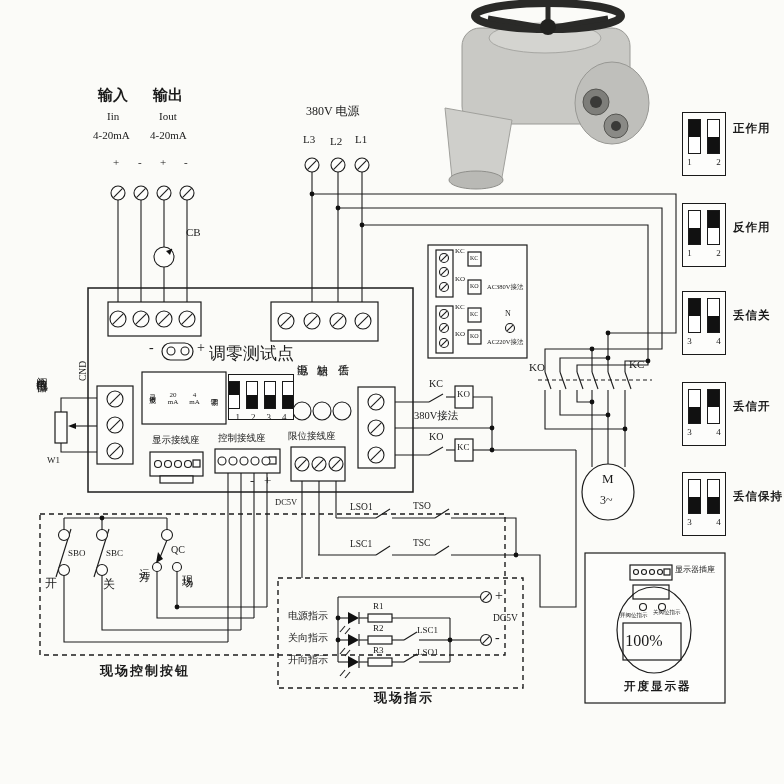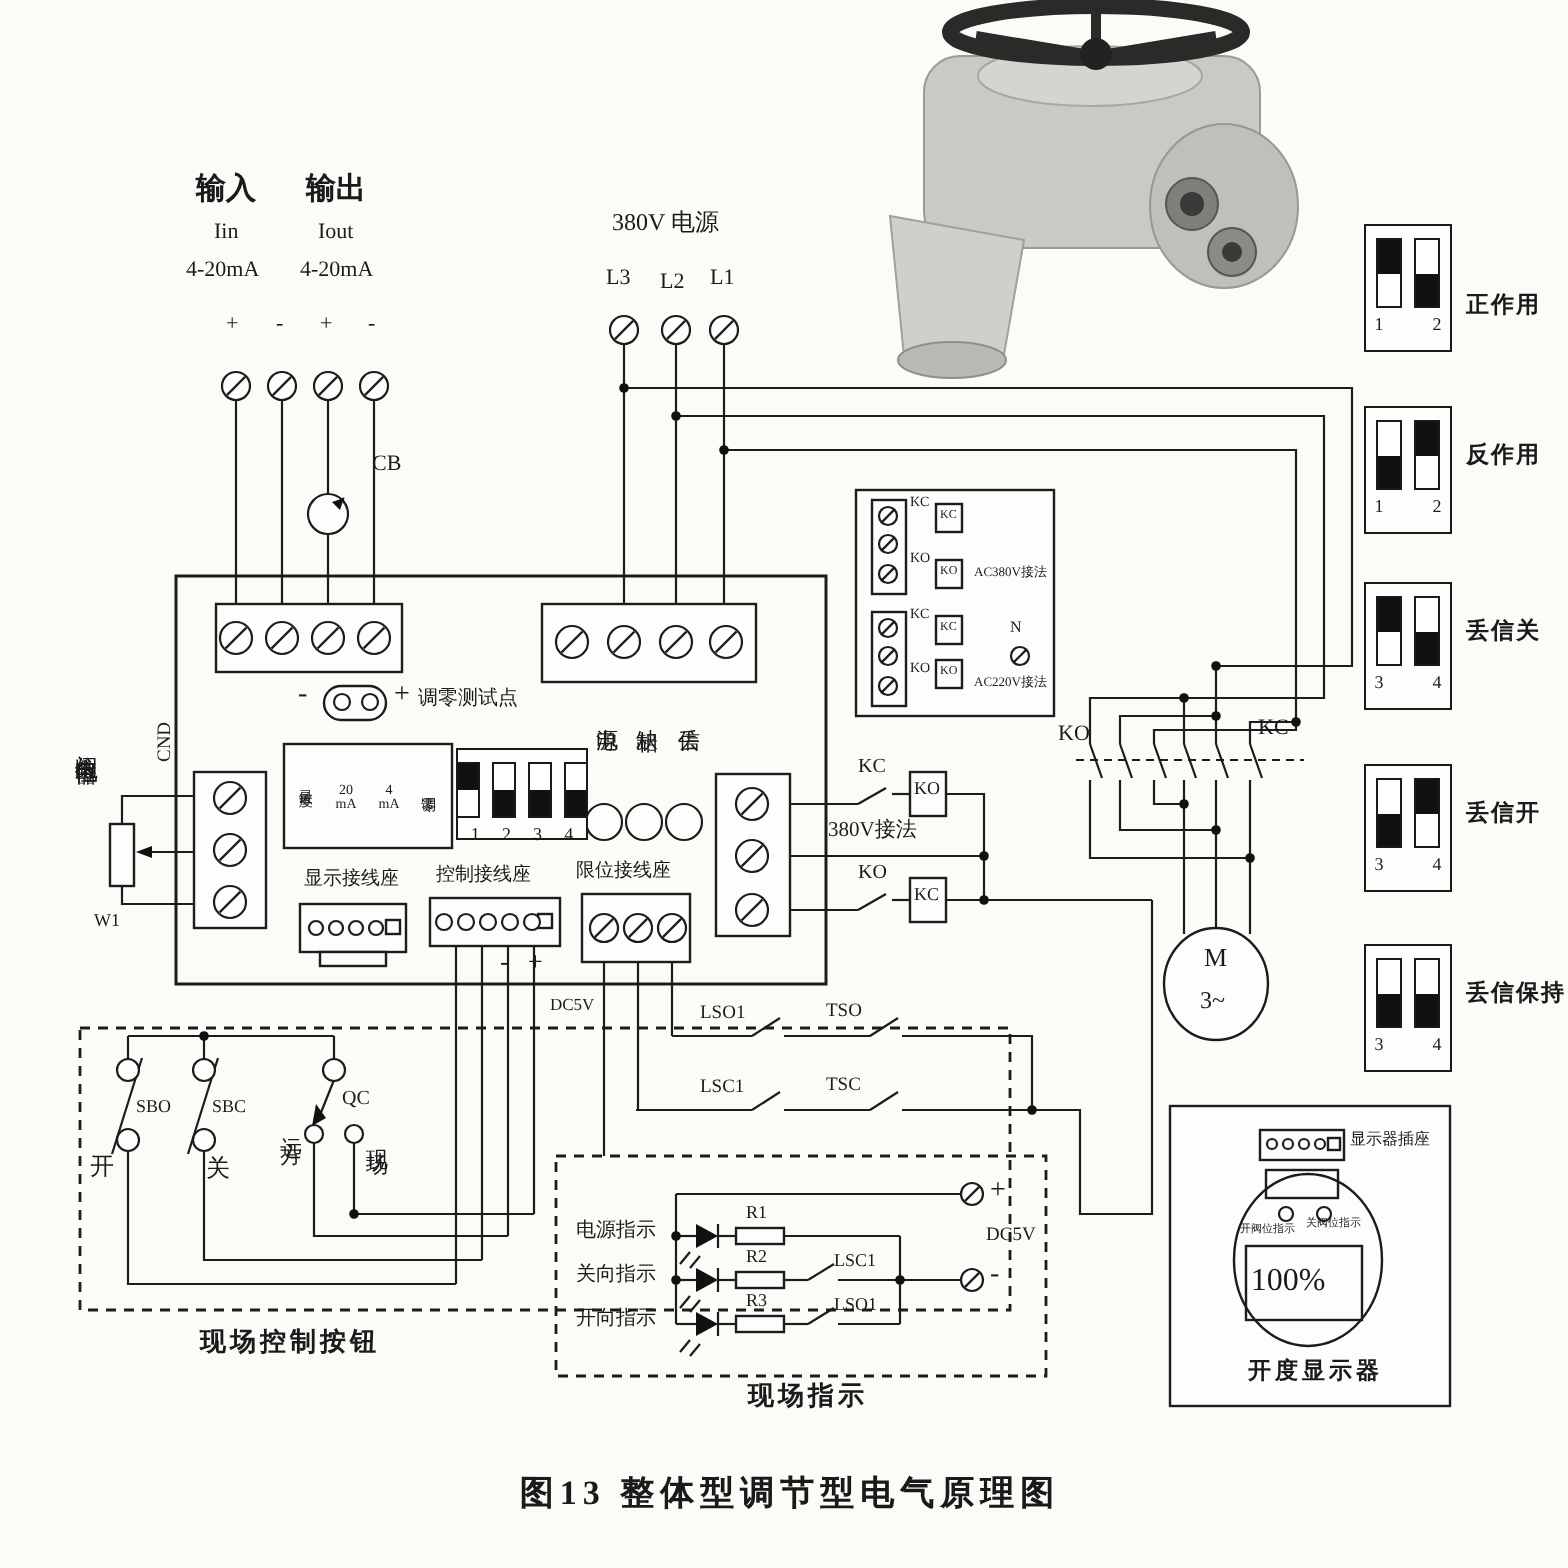--- a/index.html
+++ b/index.html
@@ -347,21 +347,21 @@
   <div class="t" style="left:184px;top:157px;font-size:11px;">-</div>
   <div class="t" style="left:166px;top:227px;font-size:11px;padding-left:20px;">CB</div>
 
   <div class="t" style="left:306px;top:105px;font-size:12px;">380V 电源</div>
   <div class="t" style="left:303px;top:134px;font-size:11px;">L3</div>
   <div class="t" style="left:330px;top:136px;font-size:11px;">L2</div>
   <div class="t" style="left:355px;top:134px;font-size:11px;">L1</div>
 
   <div class="t" style="left:149px;top:341px;font-size:14px;">-</div>
   <div class="t" style="left:197px;top:341px;font-size:14px;">+</div>
-  <div class="t" style="left:209px;top:345px;font-size:10px;">调零测试点</div>
+  <div class="t" style="left:209px;top:345px;font-size:17px;">调零测试点</div>
 
   <div class="t v" style="left:148px;top:389px;font-size:7px;letter-spacing:1px;">灵敏度</div>
   <div class="t wrap" style="left:166px;top:392px;width:14px;font-size:7px;">20 mA</div>
   <div class="t wrap" style="left:188px;top:392px;width:13px;font-size:7px;">4 mA</div>
   <div class="t v" style="left:210px;top:392px;font-size:7.5px;letter-spacing:1px;">调零</div>
 
   <div class="t v" style="left:296px;top:355px;font-size:11px;letter-spacing:1px;">电源</div>
   <div class="t v" style="left:316px;top:355px;font-size:11px;letter-spacing:1px;">缺相</div>
   <div class="t v" style="left:337px;top:355px;font-size:11px;letter-spacing:1px;">丢信</div>
 
@@ -425,21 +425,20 @@
   <div class="t" style="left:495px;top:631px;font-size:14px;">-</div>
   <div class="t" style="left:493px;top:614px;font-size:9.5px;">DC5V</div>
   <div class="t b" style="left:362px;top:691px;font-size:13px;letter-spacing:2px;margin-left:12px;">现场指示</div>
 
   <div class="t" style="left:675px;top:566px;font-size:8px;">显示器插座</div>
   <div class="t" style="left:620px;top:613px;font-size:5.5px;">开阀位指示</div>
   <div class="t" style="left:653px;top:610px;font-size:5.5px;">关阀位指示</div>
   <div class="t" style="left:623px;top:623px;width:42px;height:37px;font-size:16px;display:flex;align-items:center;justify-content:center;">100%</div>
   <div class="t b" style="left:624px;top:680px;font-size:11.5px;letter-spacing:2px;">开度显示器</div>
 
-  <div class="t b" id="title" style="left:230px;top:738px;width:330px;font-size:17px;text-align:center;">图13  整体型调节型电气原理图</div>
 
   <div id="boarddip" class="dipbox" style="left:228px;top:374px;width:64px;height:44px;border-width:1.2px;">
       <div class="dipcells">
         <div class="dipcell" style="width: 10px; height: 26px;">
           <div class="blk up"></div>
         </div>
         <div class="dipcell" style="width: 10px; height: 26px;">
           <div class="blk down"></div>
         </div>
         <div class="dipcell" style="width: 10px; height: 26px;">
@@ -463,21 +462,21 @@
           <div class="blk up"></div>
         </div>
         <div class="dipcell" style="width: 11px; height: 33px;">
           <div class="blk down"></div>
         </div>
       </div>
       <div class="dipnums">
         <span>1</span>
         <span>2</span>
       </div>
-      <div class="diplabel" style="left: 50px; top: 32px;">正作用</div>
+      <div class="diplabel" style="left: 50px; top: 8px;">正作用</div>
     </div>
   <div class="dipbox dipR" style="left:682px;top:203px;width:42px;height:62px;">
       <div class="dipcells">
         <div class="dipcell" style="width: 11px; height: 33px;">
           <div class="blk down"></div>
         </div>
         <div class="dipcell" style="width: 11px; height: 33px;">
           <div class="blk up"></div>
         </div>
       </div>

